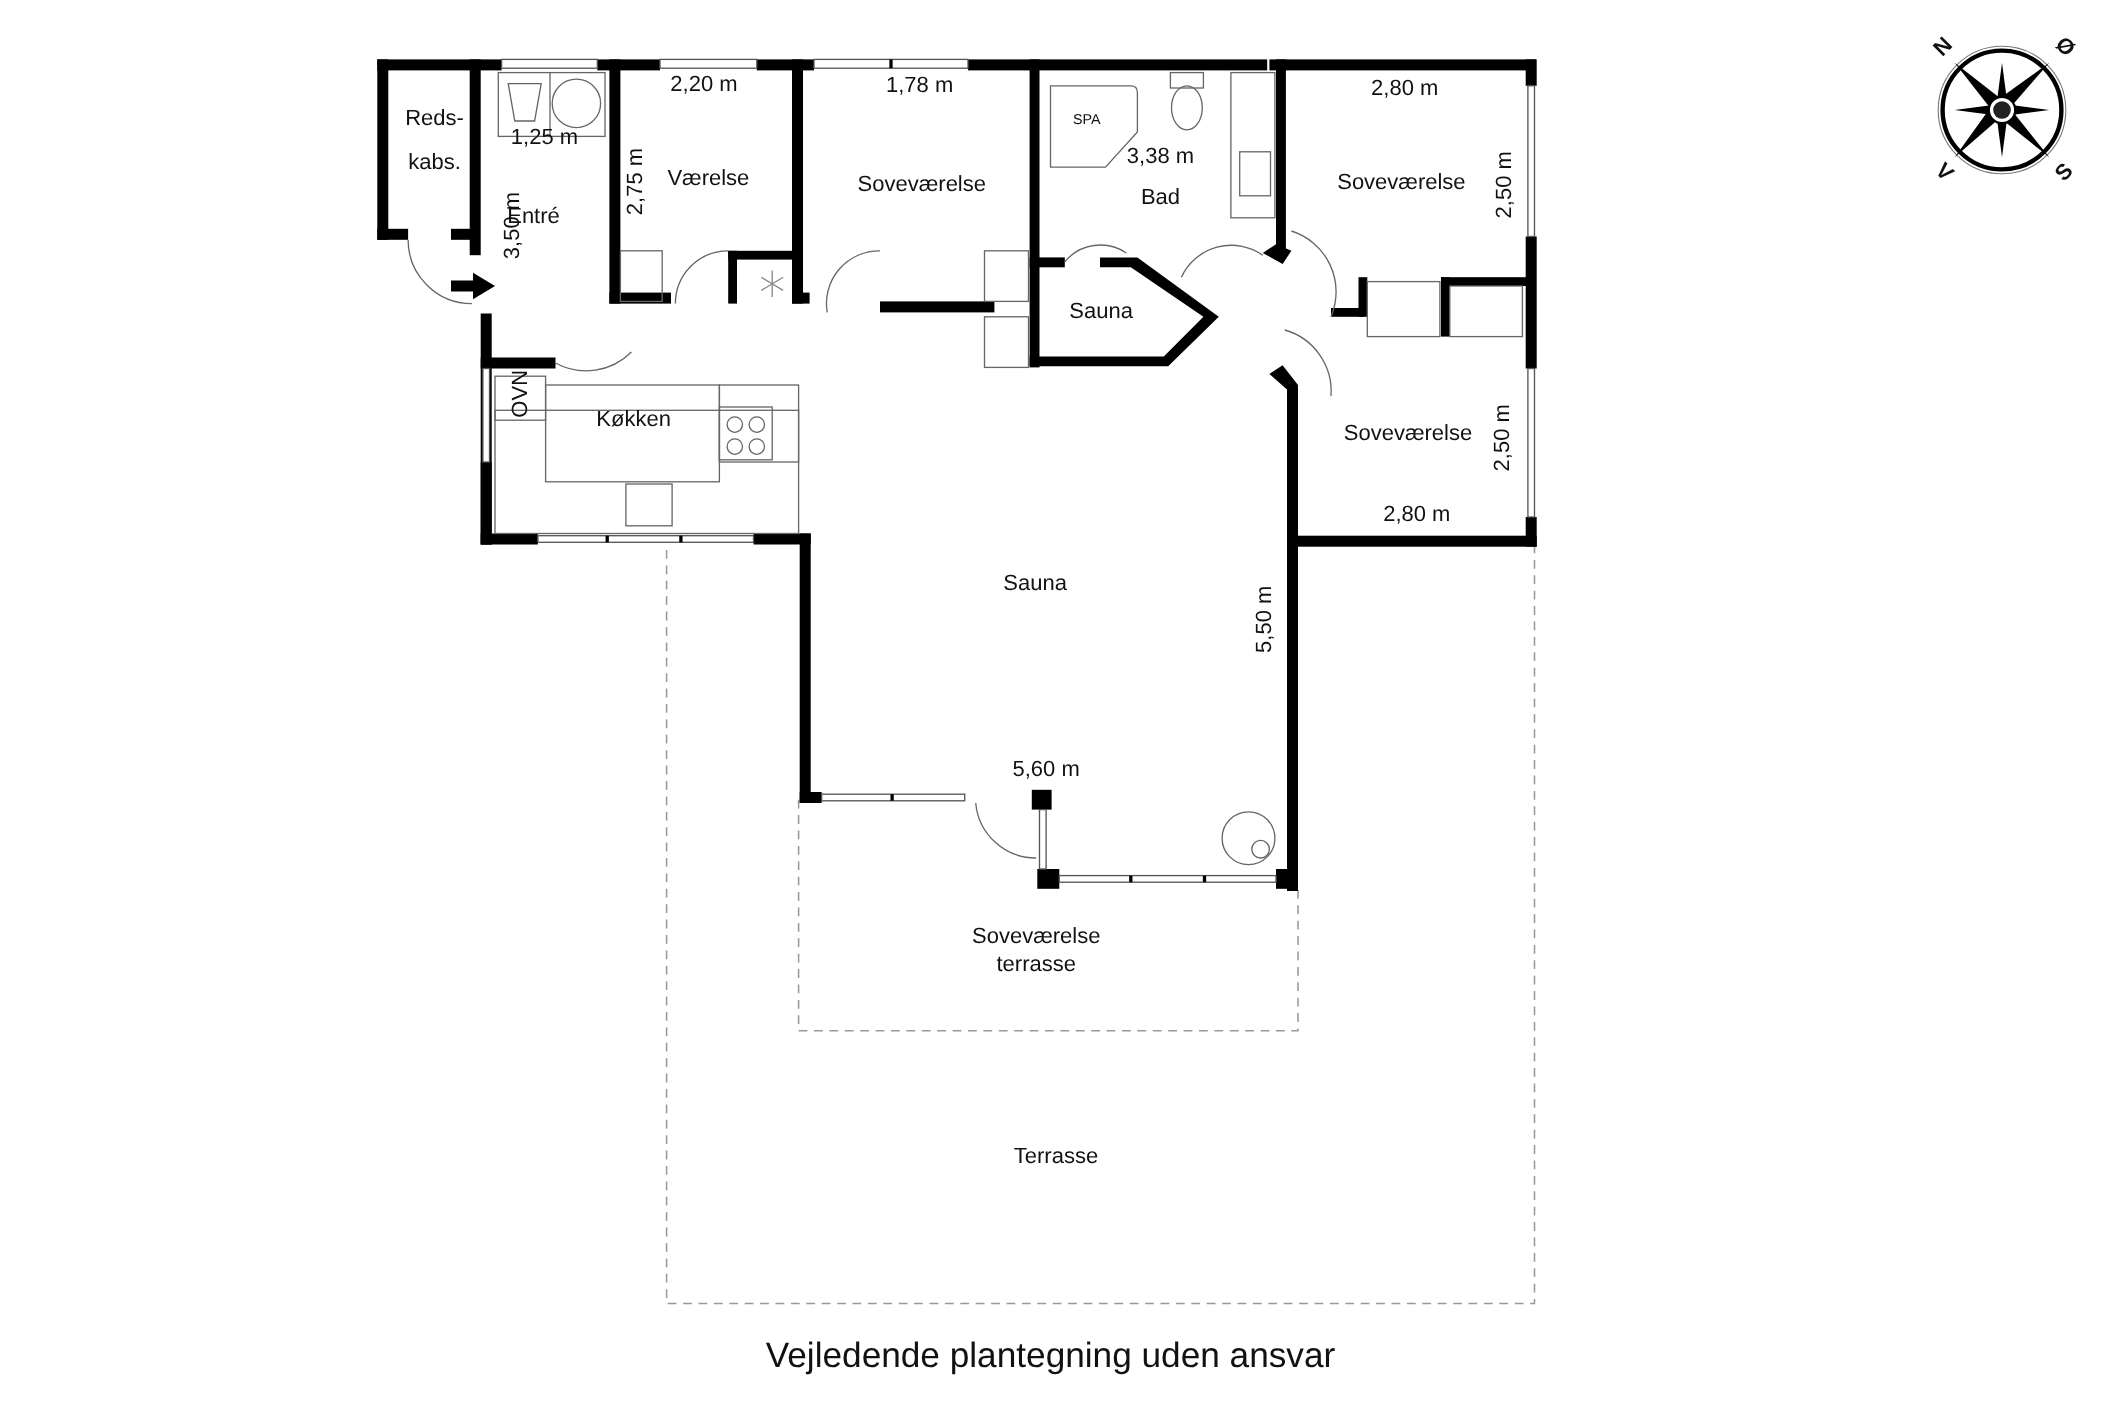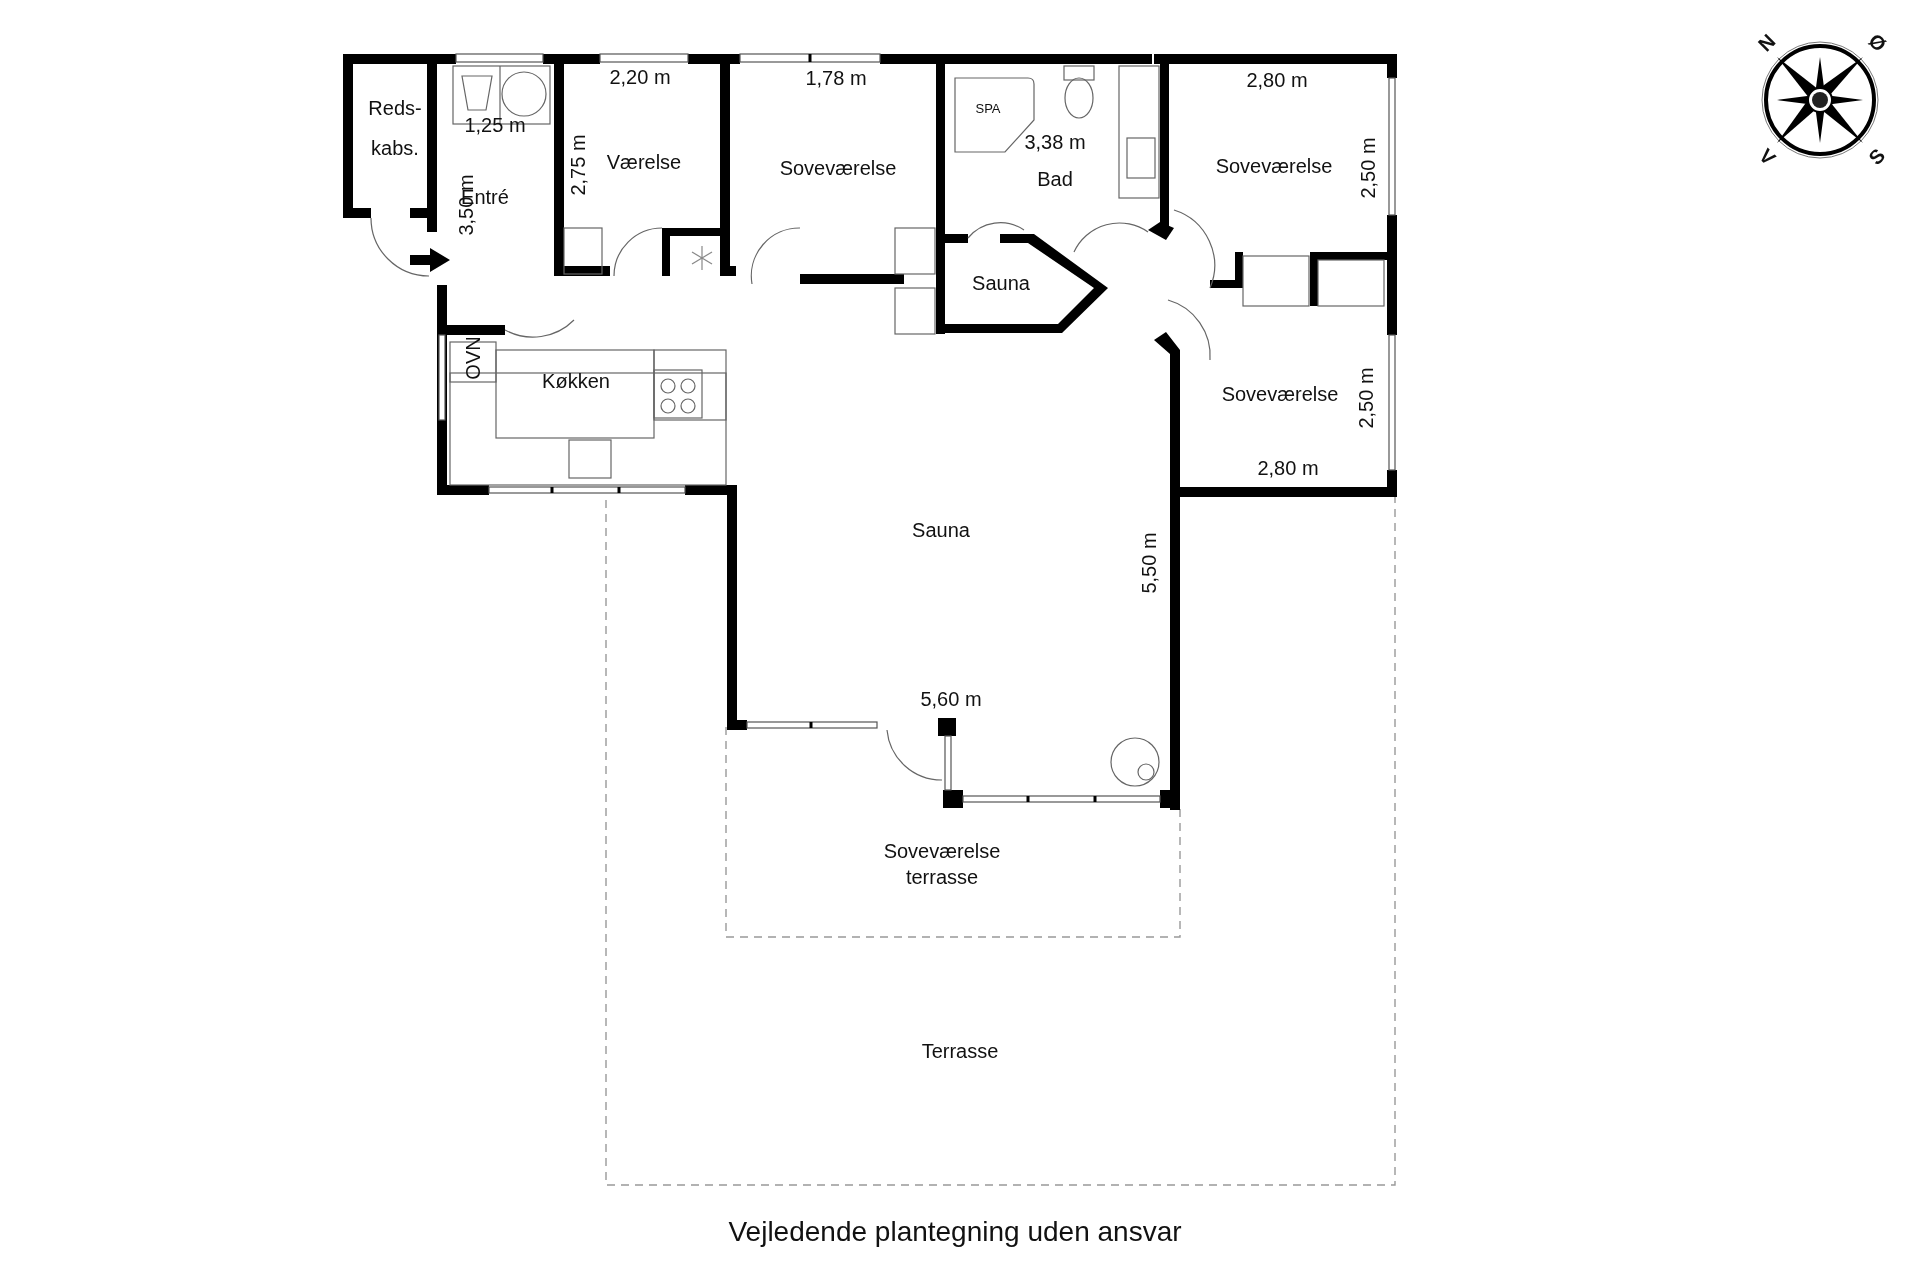--- a/index.html
+++ b/index.html
@@ -5,21 +5,21 @@
   html, body { margin:0; padding:0; background:#ffffff; }
   body { width:1920px; height:1279px; position:relative; overflow:hidden; font-family:"Liberation Sans", sans-serif; color:#111; }
   #plan { position:absolute; left:0; top:0; width:1920px; height:1279px; }
   .wall { fill:#000; }
   .thin { fill:none; stroke:#666; stroke-width:1.2; }
   .win { fill:#fff; stroke:#555; stroke-width:1.2; }
   .dash { fill:none; stroke:#999; stroke-width:1.4; stroke-dasharray:8 6; }
   .lbl { position:absolute; white-space:nowrap; font-size:20px; line-height:1; transform:translate(-50%,-50%); text-align:center; }
   .lbl.v { transform:translate(-50%,-50%) rotate(-90deg); }
   .lbl.small { font-size:13px; }
-  .caption { position:absolute; left:955px; top:1232px; transform:translate(-50%,-50%); font-size:28px; white-space:nowrap; }
+  .caption { position:absolute; left:955px; top:1232px; transform:translate(-50%,-50%); font-size:32px; white-space:nowrap; }
   .compass-letter { position:absolute; font-size:20px; font-weight:bold; transform:translate(-50%,-50%); }
 </style>
 </head>
 <body>
 
 <svg id="plan" viewBox="0 0 1920 1279" xmlns="http://www.w3.org/2000/svg">
 
   <g>
     <polyline class="dash" points="606,500 606,1185 1395,1185 1395,497"></polyline>
     <polyline class="dash" points="726,727 726,937 1180,937 1180,807"></polyline>

